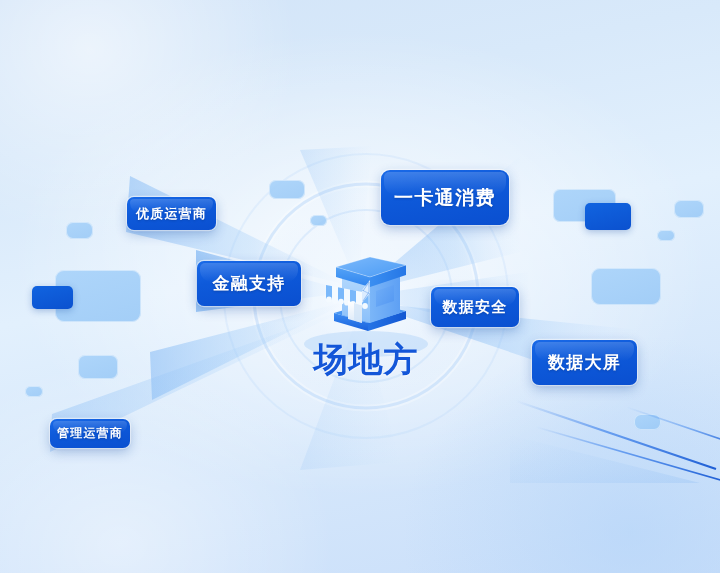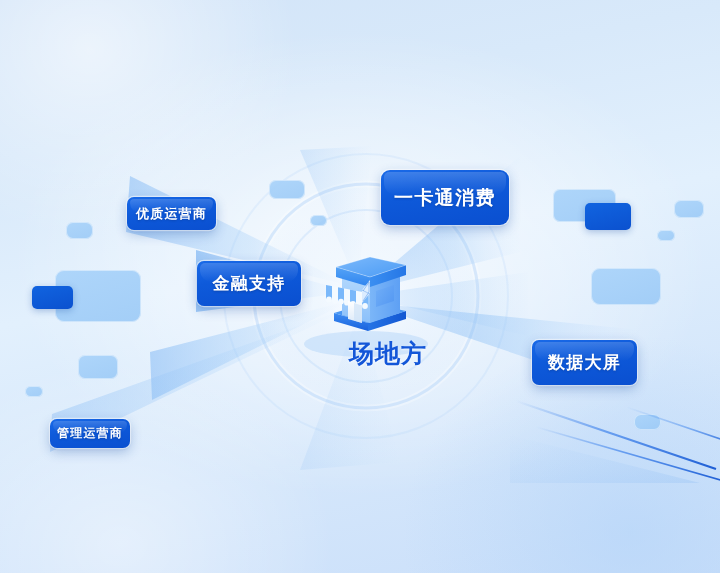--- a/index.html
+++ b/index.html
@@ -122,22 +122,22 @@
     width: 112px;
     height: 96px;
     z-index: 7;
     pointer-events: none;
   }
   #center-title {
     position: absolute;
     left: 305px;
     top: 337px;
     width: 122px;
-    text-align: right;
-    font-size: 25px;
+    text-align: center;
+    font-size: 34px;
     font-weight: bold;
     letter-spacing: 1px;
     color: #1356d8;
     text-shadow: 0 1px 2px rgba(255,255,255,0.8);
     z-index: 8;
     cursor: default;
   }
 </style>
 </head>
 <body>
@@ -337,15 +337,16 @@
       </g>
     </svg>
   </div>
 
   <div id="center-title">场地方</div>
 
   <div class="chip" id="chip-card">一卡通消费</div>
   <div class="chip" id="chip-finance">金融支持</div>
   <div class="chip" id="chip-quality">优质运营商</div>
   <div class="chip" id="chip-manage">管理运营商</div>
+  <div class="chip" id="chip-security">数据安全</div>
   <div class="chip" id="chip-screen">数据大屏</div>
 
 </div>
 
 </body></html>

